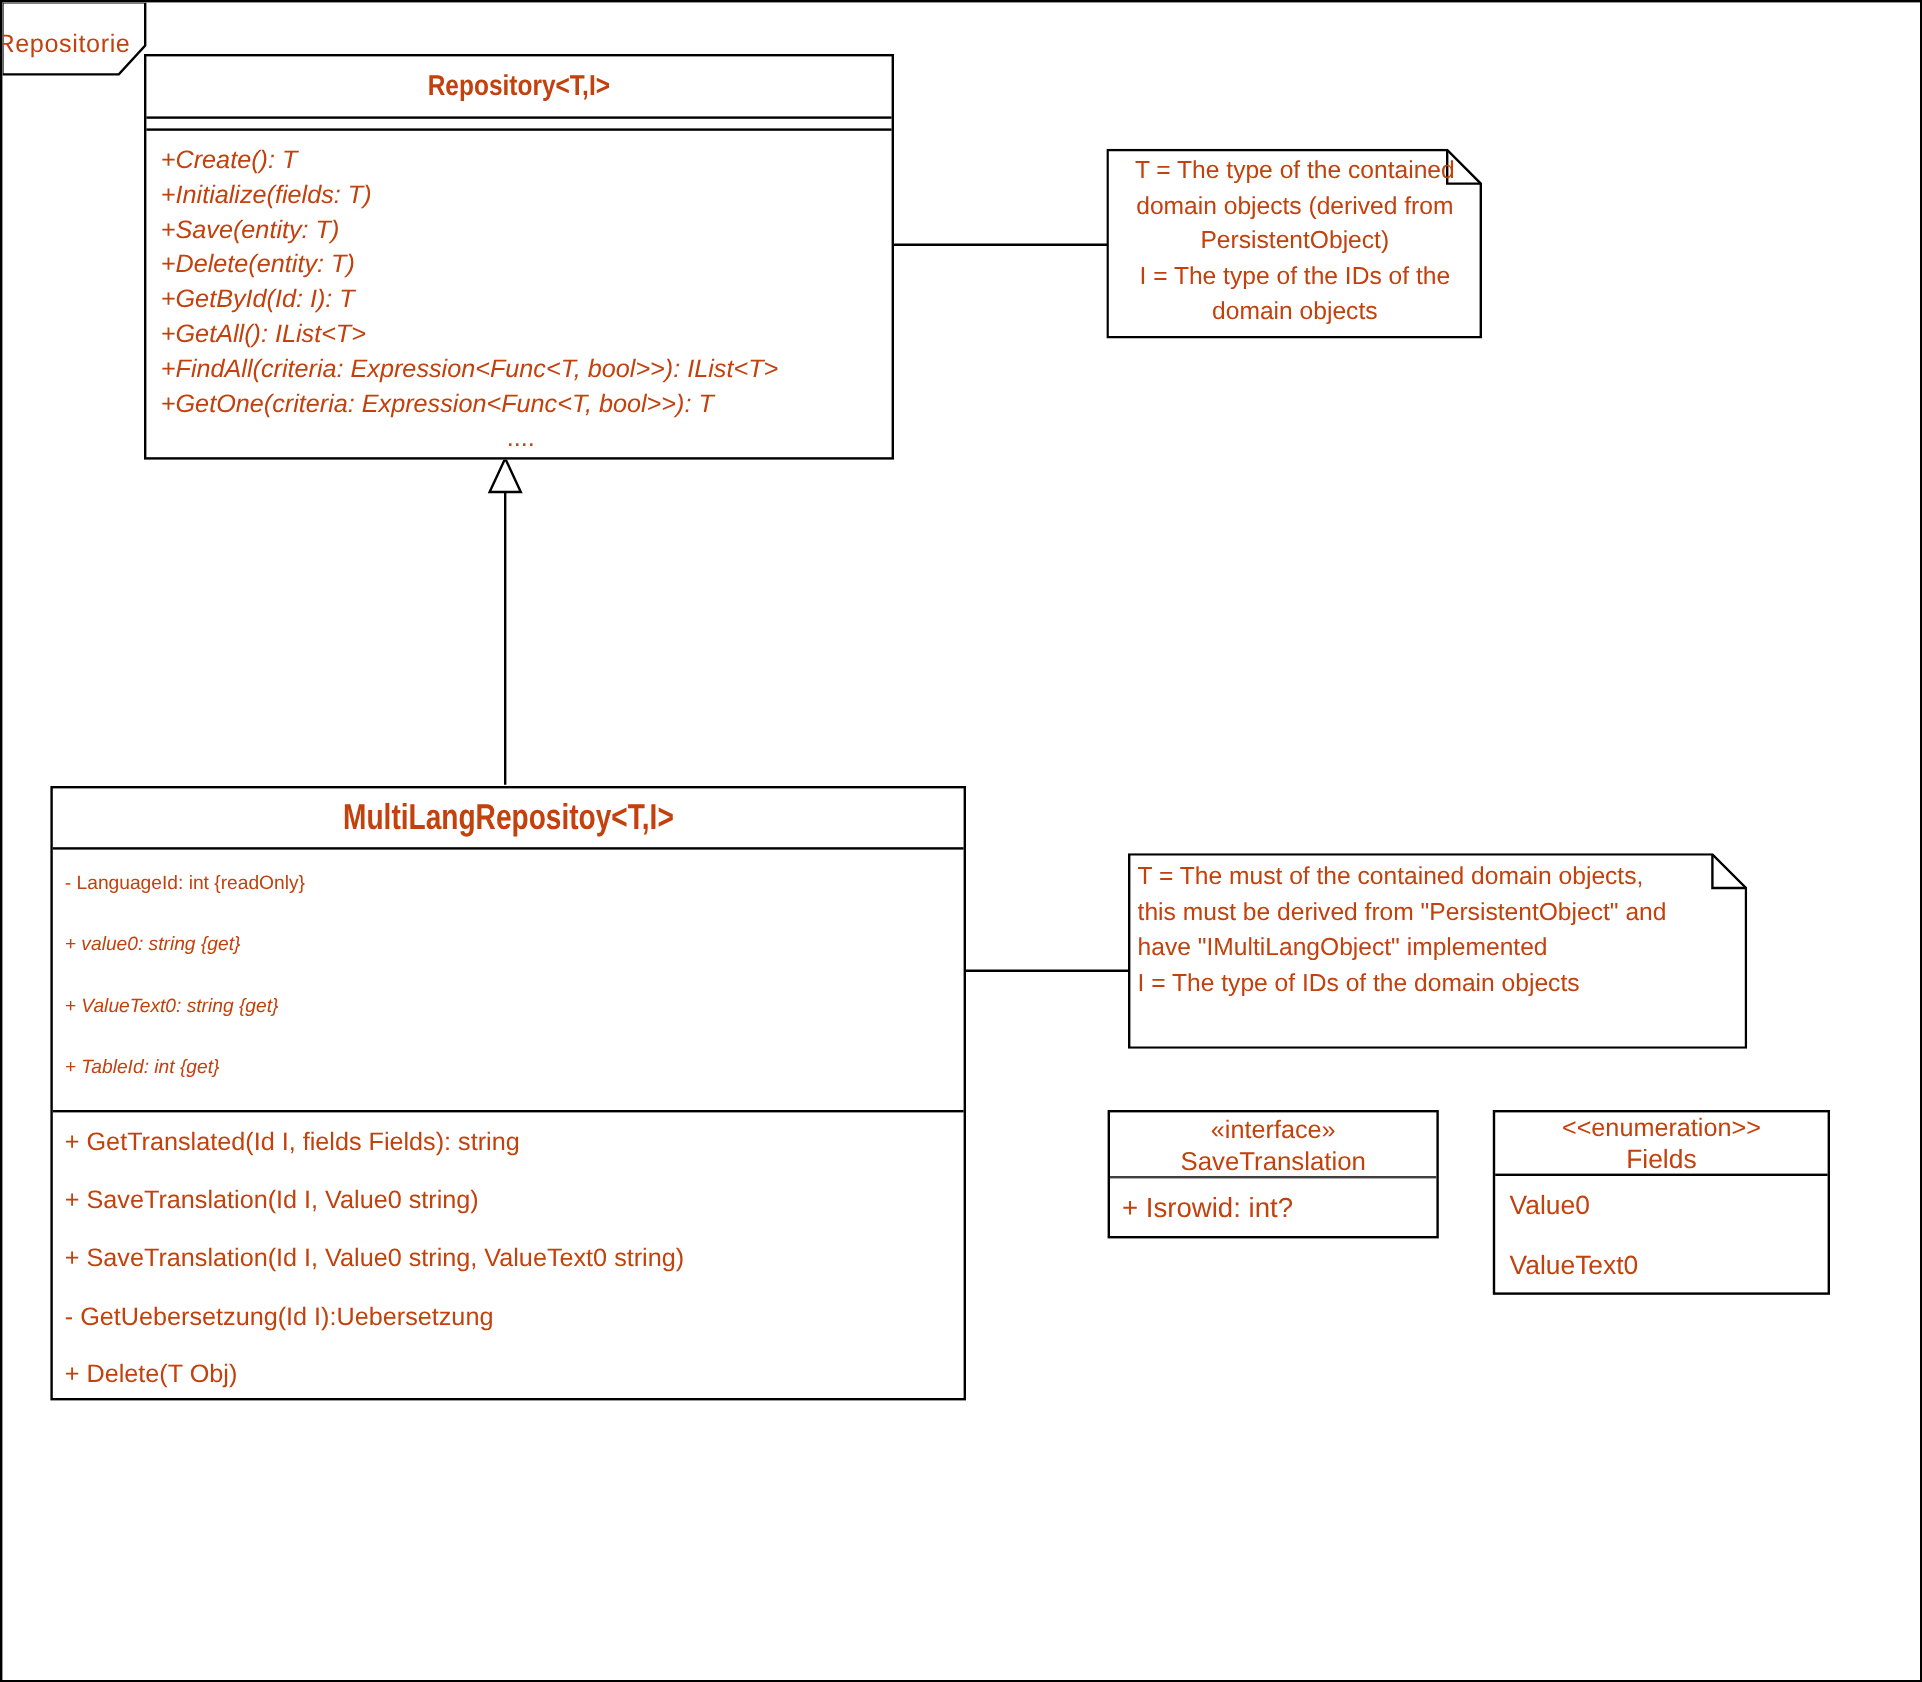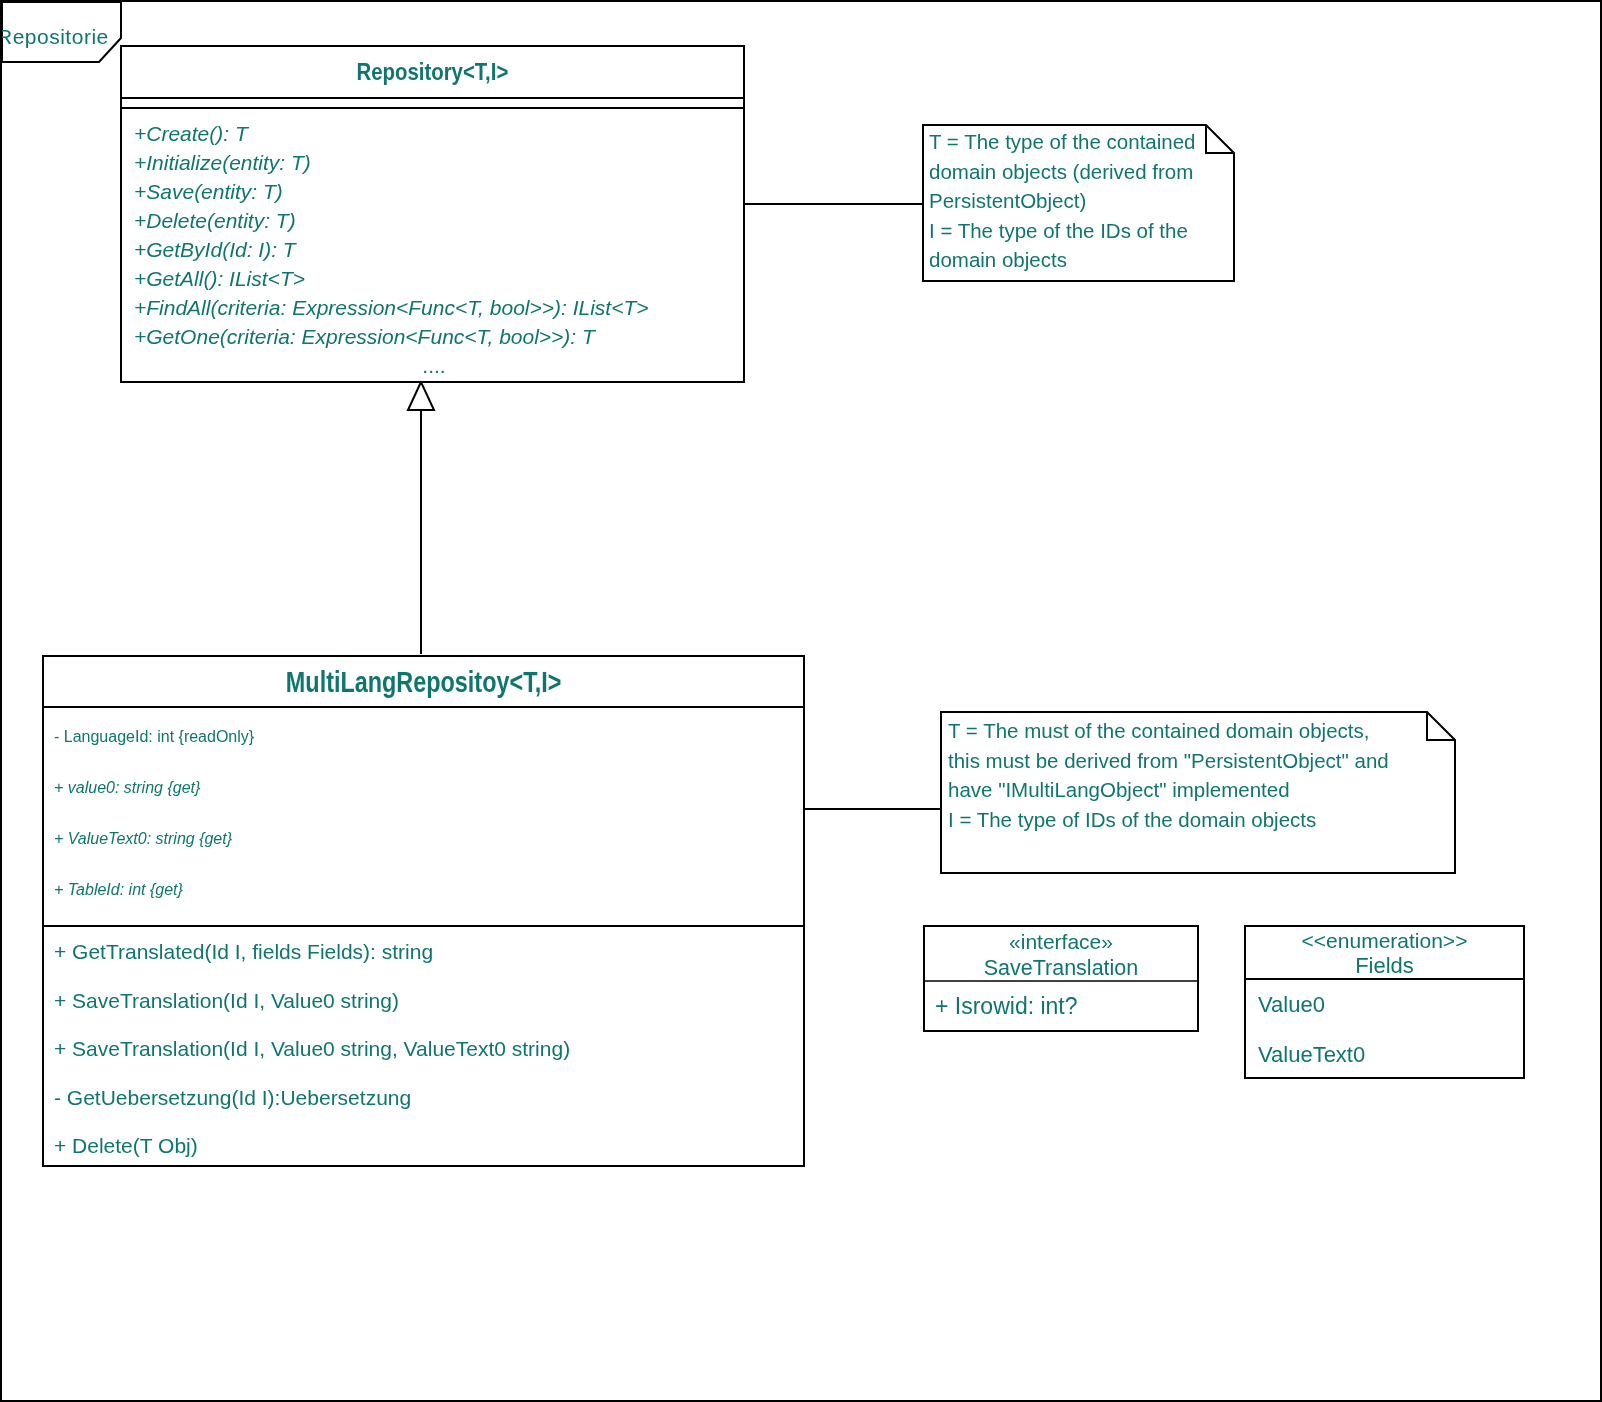--- a/index.html
+++ b/index.html
@@ -3,21 +3,21 @@
 <meta charset="utf-8">
 <style>
   html,body{margin:0;padding:0;background:#fff;}
   #canvas{
     position:relative;
     width:1602px;height:1402px;
     box-sizing:border-box;
     border:2px solid #000;
     background:#fff;
     font-family:"Liberation Sans", sans-serif;
-    color:#0f766e;
+    color:#c2410c;
     overflow:hidden;
   }
   .abs{position:absolute;}
   .shape{border:2px solid #000;background:#fff;box-sizing:border-box;}
   .b{font-weight:bold;}
   .i{font-style:italic;}
   .ctr{text-align:center;}
   #diagram-lines{position:absolute;left:0;top:0;z-index:1;pointer-events:none;}
   .node{z-index:2;}
 
@@ -27,21 +27,21 @@
   
   #rep-box{left:118px;top:43px;width:625px;height:338px;}
   #rep-title{height:50px;line-height:50px;border-bottom:2px solid #000;font-size:24px;}
   #rep-title span{display:inline-block;transform:scaleX(0.85);transform-origin:50% 50%;}
   #rep-attrs{height:8px;border-bottom:2px solid #000;}
   #rep-methods{padding:10px 0 0 12px;font-size:21px;line-height:29px;white-space:nowrap;}
   #rep-methods .ell{width:600px;text-align:center;font-style:normal;}
 
   
   .note-text{white-space:pre-line;font-size:20.5px;line-height:29.5px;}
-  #note1{left:920px;top:122px;width:313px;height:158px;}
+  #note1{left:920px;top:122px;width:313px;height:158px;text-align:center;}
   #note1 .note-text{left:7px;top:3px;width:300px;}
   #note2{left:938px;top:709px;width:516px;height:163px;}
   #note2 .note-text{left:8px;top:5px;width:504px;}
   .note-bg{position:absolute;left:0;top:0;}
 
   
   #ml-box{left:40px;top:653px;width:763px;height:512px;}
   #ml-title{height:49px;line-height:49px;border-bottom:2px solid #000;font-size:30px;}
   #ml-title span{display:inline-block;transform:scaleX(0.78);transform-origin:50% 50%;}
   #ml-attrs{height:214px;border-bottom:2px solid #000;padding:3px 0 0 10px;font-size:16px;line-height:51px;white-space:nowrap;}
@@ -84,21 +84,21 @@
     <span>Repositorie</span>
   </div>
 
   <div class="abs shape node" id="rep-box">
     <div class="ctr" id="rep-title">
       <span class="b">Repository&lt;T,I&gt;</span>
     </div>
     <div id="rep-attrs"></div>
     <div id="rep-methods">
       <div class="i">+Create(): T</div>
-      <div class="i">+Initialize(entity: T)</div>
+      <div class="i">+Initialize(fields: T)</div>
       <div class="i">+Save(entity: T)</div>
       <div class="i">+Delete(entity: T)</div>
       <div class="i">+GetById(Id: I): T</div>
       <div class="i">+GetAll(): IList&lt;T&gt;</div>
       <div class="i">+FindAll(criteria: Expression&lt;Func&lt;T, bool&gt;&gt;): IList&lt;T&gt;</div>
       <div class="i">+GetOne(criteria: Expression&lt;Func&lt;T, bool&gt;&gt;): T</div>
       <div class="ell">....</div>
     </div>
   </div>
 

